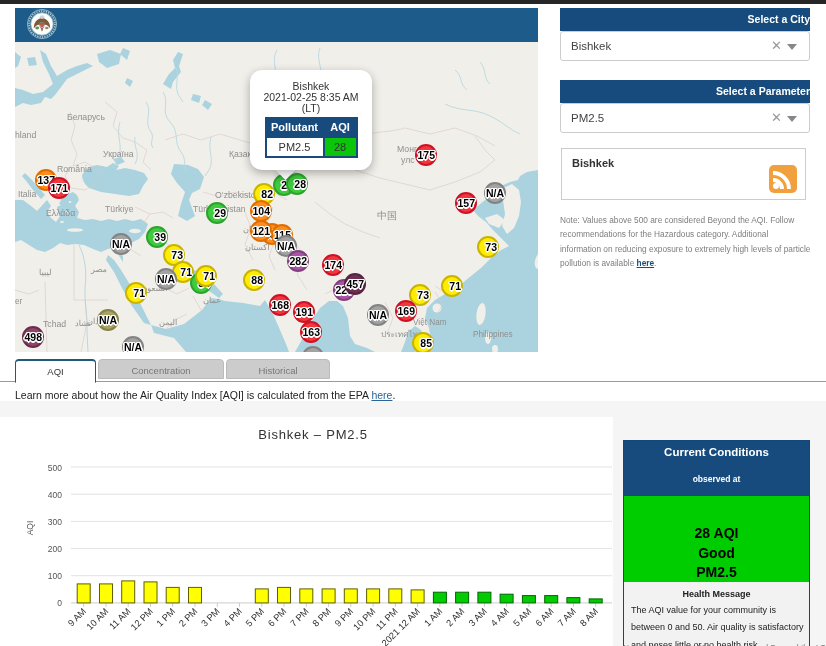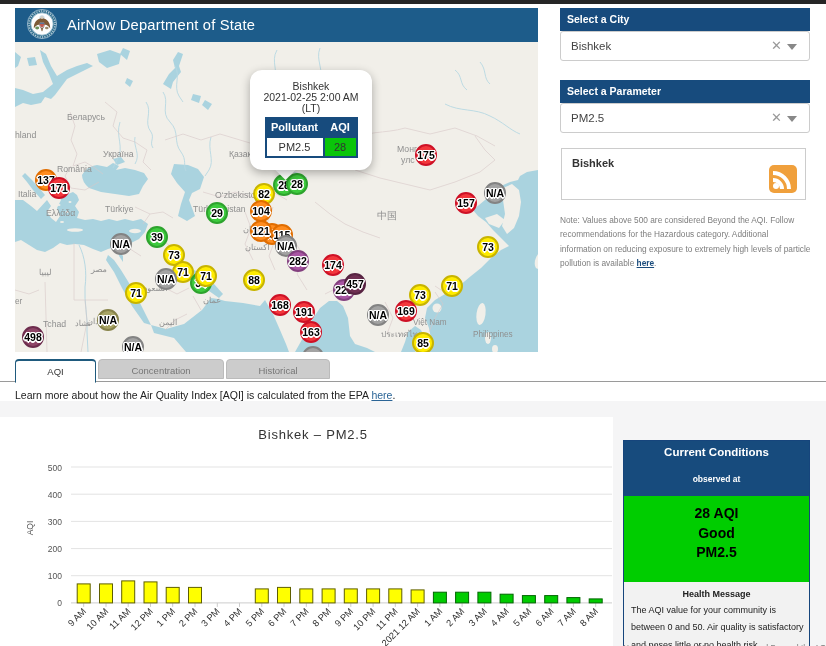--- a/index.html
+++ b/index.html
@@ -6,21 +6,21 @@
   body{width:826px;height:646px;position:relative;overflow:hidden;
        font-family:"Liberation Sans",sans-serif;background:#fff;}
   .abs{position:absolute;}
   #topbar{left:0;top:0;width:826px;height:4px;background:#262626;}
   
   #titlebar{left:15px;top:8px;width:523px;height:34px;background:#1d5c8a;color:#fff;}
   #titlebar .t{position:absolute;left:52px;top:9px;font-size:14.7px;letter-spacing:.2px;}
   #map{left:15px;top:42px;width:523px;height:310px;background:#f1efe9;overflow:hidden;}
   
   .mk{position:absolute;width:18px;height:18px;border-radius:50%;
-      text-align:center;font-size:10.5px;font-weight:bold;color:#000;line-height:18px;
+      text-align:right;font-size:10.5px;font-weight:bold;color:#000;line-height:18px;
       text-shadow:-1px -1px 0 #fff,1px -1px 0 #fff,-1px 1px 0 #fff,1px 1px 0 #fff,0 -1.5px 0 #fff,0 1.5px 0 #fff,-1.5px 0 0 #fff,1.5px 0 0 #fff;}
   .g{background:#3ecb3e;border:2px solid #2da32d;}
   .y{background:#ffec00;border:2px solid #c8b400;}
   .o{background:#ff8c1f;border:2px solid #e06d00;}
   .r{background:#f2373c;border:2px solid #ce1126;}
   .p{background:#a855a3;border:2px solid #83407f;}
   .m{background:#8e4567;border:2px solid #6d2c4d;}
   .na{background:#a3a3a3;border:2px solid #838383;}
   .nao{background:#a8a465;border:2px solid #87834a;}
   
@@ -35,21 +35,21 @@
   .tab{top:359px;height:20px;box-sizing:border-box;text-align:center;font-size:9.5px;
        line-height:21px;border-radius:4px 4px 0 0;}
   #tabAQI{left:15px;width:81px;background:#fff;border:1px solid #1f5a7d;border-top-width:2px;border-bottom:1px solid #fff;color:#333;z-index:3;height:24px;}
   #tabCon{left:98px;width:126px;background:#ccc;border:1px solid #bbb;color:#777;}
   #tabHis{left:226px;width:104px;background:#ccc;border:1px solid #bbb;color:#777;}
   #tabline{left:0;top:381px;width:826px;height:1px;background:#9a9a9a;z-index:1;}
   #learn{left:15px;top:389px;font-size:10.5px;color:#222;}
   #learn a{color:#2a6496;}
   
   .shead{left:560px;width:250px;height:23px;background:#174b7d;color:#fff;font-weight:bold;
-         font-size:10.5px;line-height:23px;padding-left:7px;box-sizing:border-box;}
+         font-size:10.5px;line-height:23px;padding-left:7px;box-sizing:border-box;text-align:right;}
   .sdrop{left:560px;width:250px;height:30px;background:#fff;border:1px solid #ccc;border-radius:3px;
          box-sizing:border-box;font-size:11.5px;color:#444;line-height:28px;padding-left:10px;}
   .sx{position:absolute;right:27px;top:0;color:#999;font-size:13px;}
   .scaret{position:absolute;right:12px;top:12px;width:0;height:0;
           border-left:5px solid transparent;border-right:5px solid transparent;border-top:6px solid #888;}
   #rssbox{left:561px;top:148px;width:245px;height:52px;background:#fff;border:1px solid #ccc;
           font-size:11px;color:#333;font-weight:bold;padding:8px 0 0 10px;box-sizing:border-box;}
   #note1{left:560px;top:213px;font-size:8.3px;color:#7d7d7d;line-height:14.4px;white-space:nowrap;}
   #note1 a, #note2 a{color:#1a4c7c;font-weight:bold;}
   
@@ -72,21 +72,20 @@
     <circle cx="15" cy="8.8" r="2.6" fill="#c9dbe8"></circle>
     <path d="M6.8,19.5 C6.8,13 10,10.2 14,9.2 L16,9.2 C20,10.2 23.2,13 23.2,19.5 C21.2,16.4 19.2,15.3 17.6,15.8 C17.2,18.3 16.2,19.8 15,20.4 C13.8,19.8 12.8,18.3 12.4,15.8 C10.8,15.3 8.8,16.4 6.8,19.5 Z" fill="#7d5a36"></path>
     <circle cx="15" cy="8.6" r="1.4" fill="#d8cfc0"></circle>
     <ellipse cx="10.2" cy="19" rx="2" ry="1.4" fill="#6a8f57"></ellipse>
     <ellipse cx="19.8" cy="19" rx="1.8" ry="1.2" fill="#9a8a6a"></ellipse>
     <path d="M12.9,13.8 h4.2 v3 a2.1 2.1 0 0 1 -4.2 0 Z" fill="#efeeec" stroke="#8898ab" stroke-width="0.4"></path>
     <path d="M12.9,15.6 a2.1 2.6 0 0 0 4.2 0 v-0.6 h-4.2 Z" fill="#c05a50"></path>
     <rect x="12.9" y="13.8" width="4.2" height="1" fill="#3a5d8c"></rect>
     <path d="M13.8,20.2 L15,22.4 L16.2,20.2 Z" fill="#7d5a36"></path>
   </svg>
-  <span class="t">AirNow Department of State</span>
 </div>
 
 <div class="abs" id="map">
   <svg width="523" height="310" viewBox="0 0 523 310" style="position:absolute;left:0;top:0">
   <rect width="523" height="310" fill="#f1efe9"></rect>
   <g fill="#aad3df" stroke="none">
     <path d="M0,46 L8,48 L18,52 L28,50 L38,42 L34,32 L28,20 L25,8 L31,12 L36,24 L42,34 L52,28 L62,24 L72,21 L78,24 L70,28 L60,33 L52,37 L46,45 L40,53 L36,57 L30,55 L26,61 L16,63 L8,61 L0,65 Z"></path>
     <path d="M82,12 L95,8 L106,12 L104,22 L92,26 L84,20 Z"></path>
     <path d="M108,6 L115,9 L112,18 L105,12 Z"></path>
     <path d="M12,16 L20,15 L22,23 L14,24 Z"></path>
@@ -234,21 +233,21 @@
   <div class="mk r" style="left:254px;top:252px">168</div>
   <div class="mk r" style="left:278px;top:259px">191</div>
   <div class="mk r" style="left:285px;top:279px">163</div>
   <div class="mk na" style="left:287px;top:304px">N/A</div>
   <div class="mk y" style="left:397px;top:290px">85</div>
 </div>
 
 <div class="abs" id="ptail"></div>
 <div class="abs" id="popup">
   <div style="padding-top:11px">Bishkek</div>
-  <div>2021-02-25 2:00 AM</div>
+  <div>2021-02-25 8:35 AM</div>
   <div>(LT)</div>
   <table>
     <tbody>
         <tr>
           <th>Pollutant</th>
           <th>AQI</th>
         </tr>
     <tr>
           <td style="width:48px">PM2.5</td>
           <td style="width:23px;background:#0ac50a">28</td>
@@ -368,20 +367,20 @@
   <text transform="translate(583.7,193.9) rotate(-45)" font-size="9.3" fill="#333" text-anchor="end">8 AM</text>
 </svg>
 
 <div class="abs" id="panel">
   <div id="phead" style="height:55px;overflow:hidden">
     <div style="font-size:11.5px;font-weight:bold;padding-top:4.5px;line-height:13px">Current Conditions</div>
     <div style="font-size:8.5px;font-weight:bold;margin-top:14px;line-height:12px">observed at</div>
     <div style="font-size:11.3px;font-weight:bold;margin-top:12px;line-height:14px">Feb 25, 2021 8:00 AM (LT)</div>
   </div>
   <div id="pgreen">
-    <div style="padding-top:8px;line-height:19.5px">28 AQI<br>Good<br>PM2.5</div>
+    <div style="padding-top:28px;line-height:19.5px">28 AQI<br>Good<br>PM2.5</div>
   </div>
   <div id="phealth">
     <div style="font-size:9px;font-weight:bold;text-align:center;padding-top:7px">Health Message</div>
     <div style="font-size:9px;line-height:17.4px;padding:3px 0 0 7px;white-space:nowrap">The AQI value for your community is<br>between 0 and 50. Air quality is satisfactory<br>and poses little or no health risk.</div>
   </div>
 </div>
 <div class="abs" id="note2">Note: Values above 500 are considered Beyond the AQI. Follow<br>recommendations for the Hazardous category.</div>
 
 </body></html>

